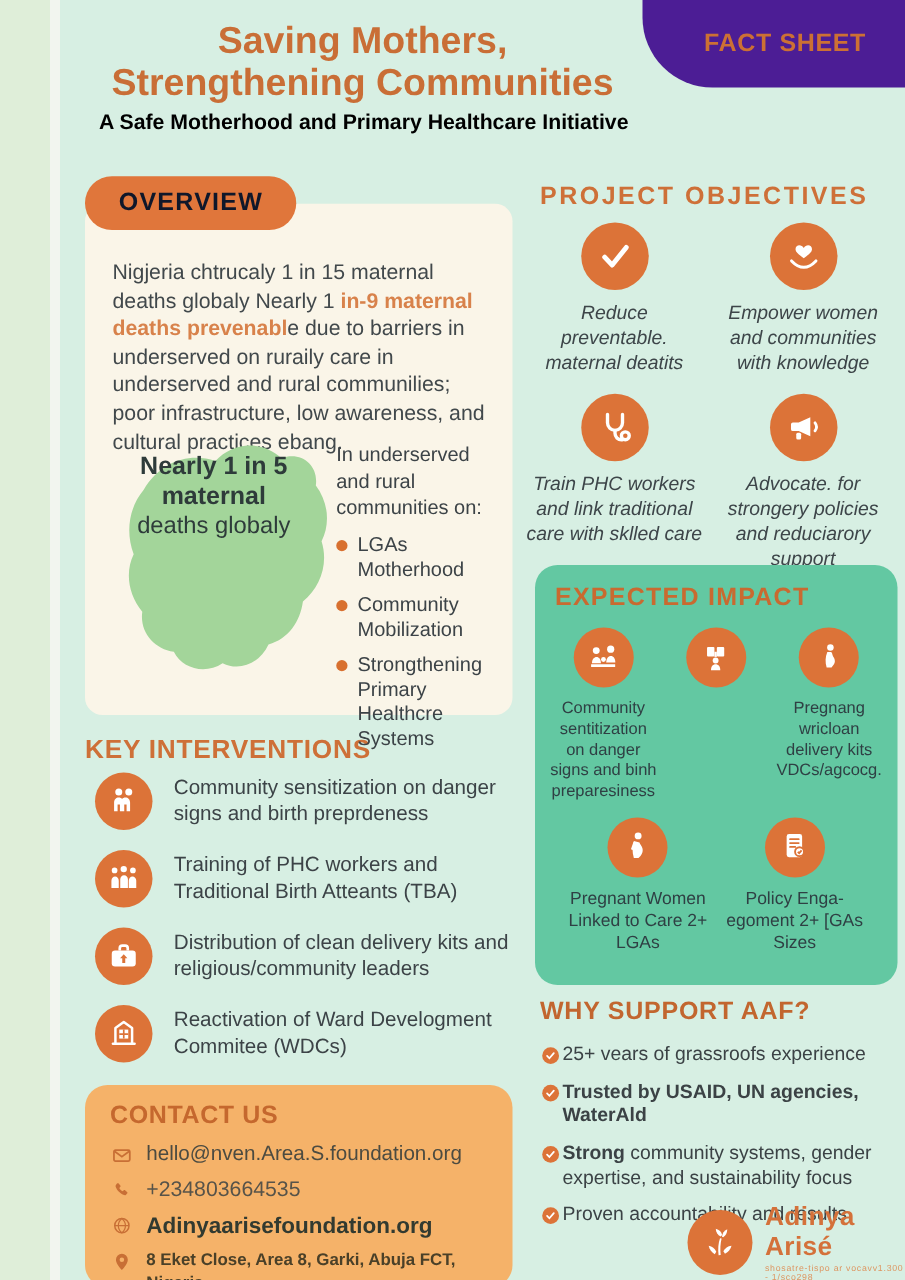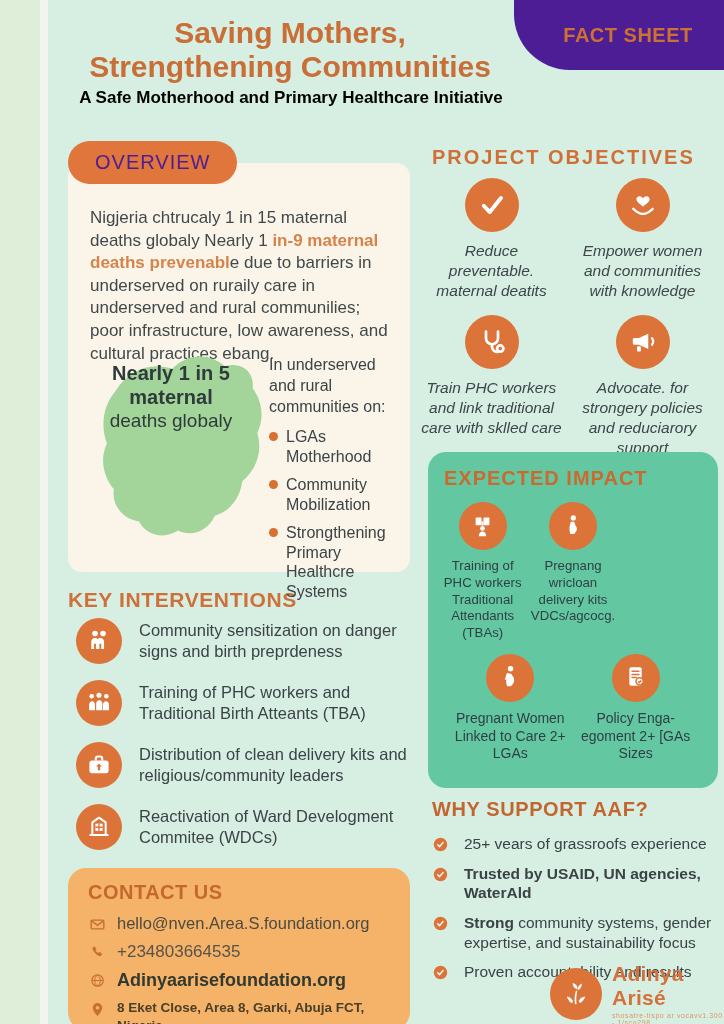--- a/index.html
+++ b/index.html
@@ -8,21 +8,21 @@
   .left-strip{ position:absolute; left:0; top:0; width:40px; height:100%; background:#dfeed9; }
   .gutter{ position:absolute; left:40px; top:0; width:8px; height:100%; background:#f2f5ef; }
 
   
   .badge{ position:absolute; top:0; right:0; width:210px; height:70px; background:#4c1d95; border-bottom-left-radius:56px; display:flex; align-items:center; justify-content:center; }
   .badge span{ color:#cc7034; font-weight:bold; font-size:20px; letter-spacing:.5px; padding-left:18px; }
   .title{ position:absolute; left:60px; top:16px; width:460px; text-align:center; color:#c96e36; font-weight:bold; font-size:30px; line-height:1.12; }
   .subtitle{ position:absolute; left:48px; top:88px; width:486px; text-align:center; color:#000000; font-weight:bold; font-size:17px; }
 
   
-  .overview-pill{ position:absolute; left:68px; top:141px; background:#e0763b; color:#4c1d95; font-weight:normal; font-size:20px; letter-spacing:1px; padding:10px 27px; border-radius:26px; z-index:2; }
+  .overview-pill{ position:absolute; left:68px; top:141px; background:#e0763b; color:#0f172a; font-weight:bold; font-size:20px; letter-spacing:1px; padding:10px 27px; border-radius:26px; z-index:2; }
   .overview-card{ position:absolute; left:68px; top:163px; width:342px; height:409px; background:#faf5e8; border-radius:14px; z-index:1; }
   .overview-para{ position:absolute; left:22px; top:44px; width:306px; font-size:17px; line-height:1.33; color:#41484b; }
   .overview-para .hl{ color:#d8824b; font-weight:bold; }
   .map-svg{ position:absolute; left:6px; top:176px; width:238px; height:218px; }
   .map-stat{ position:absolute; left:36px; top:198px; width:134px; text-align:center; color:#2e3b3a; z-index:2; }
   .map-stat .b{ font-weight:bold; font-size:20px; line-height:1.2; display:block; }
   .map-stat .r{ font-size:19px; line-height:1.25; display:block; }
   .map-list{ position:absolute; left:201px; top:192px; width:136px; color:#3c4347; }
   .map-list .intro{ font-size:16px; line-height:1.3; margin-bottom:10px; }
   .map-list ul{ list-style:none; }
@@ -60,21 +60,21 @@
   .impact-box{ position:absolute; left:428px; top:452px; width:290px; height:336px; background:#63c8a2; border-radius:18px; padding:15px 12px; }
   .impact-box h3{ color:#c96a30; font-size:20px; letter-spacing:1px; margin-bottom:12px; padding-left:4px; }
   .imp-row1{ display:grid; grid-template-columns:repeat(3,1fr); column-gap:5px; justify-items:center; text-align:center; }
   .imp-row2{ display:grid; grid-template-columns:1fr 1fr; column-gap:6px; justify-items:center; text-align:center; width:92%; margin:12px auto 0; }
   .imp-item{ display:flex; flex-direction:column; align-items:center; }
   .imp-row1 .imp-item p{ margin-top:8px; font-size:13.2px; color:#2f4044; line-height:1.27; }
   .imp-row2 .imp-item p{ margin-top:8px; font-size:14px; color:#2f4044; line-height:1.27; }
 
   
   .why-list{ position:absolute; left:432px; top:834px; width:290px; }
-  .why-row{ display:flex; gap:15px; margin-bottom:10px; align-items:flex-start; }
+  .why-row{ display:flex; gap:1px; margin-bottom:10px; align-items:flex-start; }
   .why-row svg{ width:17px; height:17px; flex-shrink:0; margin-top:2px; }
   .why-row p{ font-size:15.5px; color:#3b4245; line-height:1.27; }
   .why-row .lead{ font-weight:bold; }
 
   
   .logo{ position:absolute; left:550px; top:962px; display:flex; align-items:center; gap:10px; }
   .logo .circle svg{ width:34px; height:34px; }
   .logo-name{ color:#d4713a; font-size:21px; font-weight:bold; letter-spacing:.3px; }
   .logo-tag{ color:#dd9560; font-size:7px; letter-spacing:.6px; margin-top:2px; }
 </style>
@@ -245,28 +245,40 @@
       <p>Advocate. for strongery policies and reduciarory support</p>
     </div>
   </div>
 
   <div class="impact-box">
     <h3>EXPECTED IMPACT</h3>
     <div class="imp-row1">
       <div class="imp-item">
         <span class="circle c48">
           <svg viewBox="0 0 24 24" fill="#fff">
+              <circle cx="8" cy="7.6" r="2"></circle>
+              <circle cx="16.4" cy="6.8" r="2.1"></circle>
+              <path d="M5.5 15c0-2.3 1.3-3.6 2.7-3.6s2.5 1.3 2.5 3.6z"></path>
+              <path d="M13.8 14.6c0-2.5 1.2-3.9 2.7-3.9s2.6 1.4 2.6 3.9z"></path>
+              <path d="M5 15.6h14v1.5H5z"></path>
+              <circle cx="12.2" cy="12.8" r="1.4"></circle>
+            </svg>
+        </span>
+        <p>Community sentitization on danger signs and binh preparesiness</p>
+      </div>
+      <div class="imp-item">
+        <span class="circle c48">
+          <svg viewBox="0 0 24 24" fill="#fff">
               <rect x="7" y="5.5" width="4.3" height="5.6" rx="0.6"></rect>
               <rect x="12.7" y="5.5" width="4.3" height="5.6" rx="0.6"></rect>
               <rect x="11.3" y="8.3" width="1.4" height="3"></rect>
               <circle cx="12" cy="13.4" r="1.7"></circle>
               <path d="M9.3 19c0-2.2 1.2-3.4 2.7-3.4s2.7 1.2 2.7 3.4z"></path>
             </svg>
         </span>
-        <p>Training of PHC workers Traditional Attendants (TBAs)</p>
       </div>
       <div class="imp-item">
         <span class="circle c48">
           <svg viewBox="0 0 24 24" fill="#fff">
               <circle cx="12.6" cy="5.8" r="1.9"></circle>
               <path d="M10.8 8.5c-1.2 2.9-1.3 5.9-.4 9h2.9c.3-.8 1.9-1.7 1.9-3.8 0-1.7-1.2-2.4-1.4-3.6-.1-.7-.3-1.2-.7-1.6z"></path>
             </svg>
         </span>
         <p>Pregnang wricloan delivery kits VDCs/agcocg.</p>
       </div>

